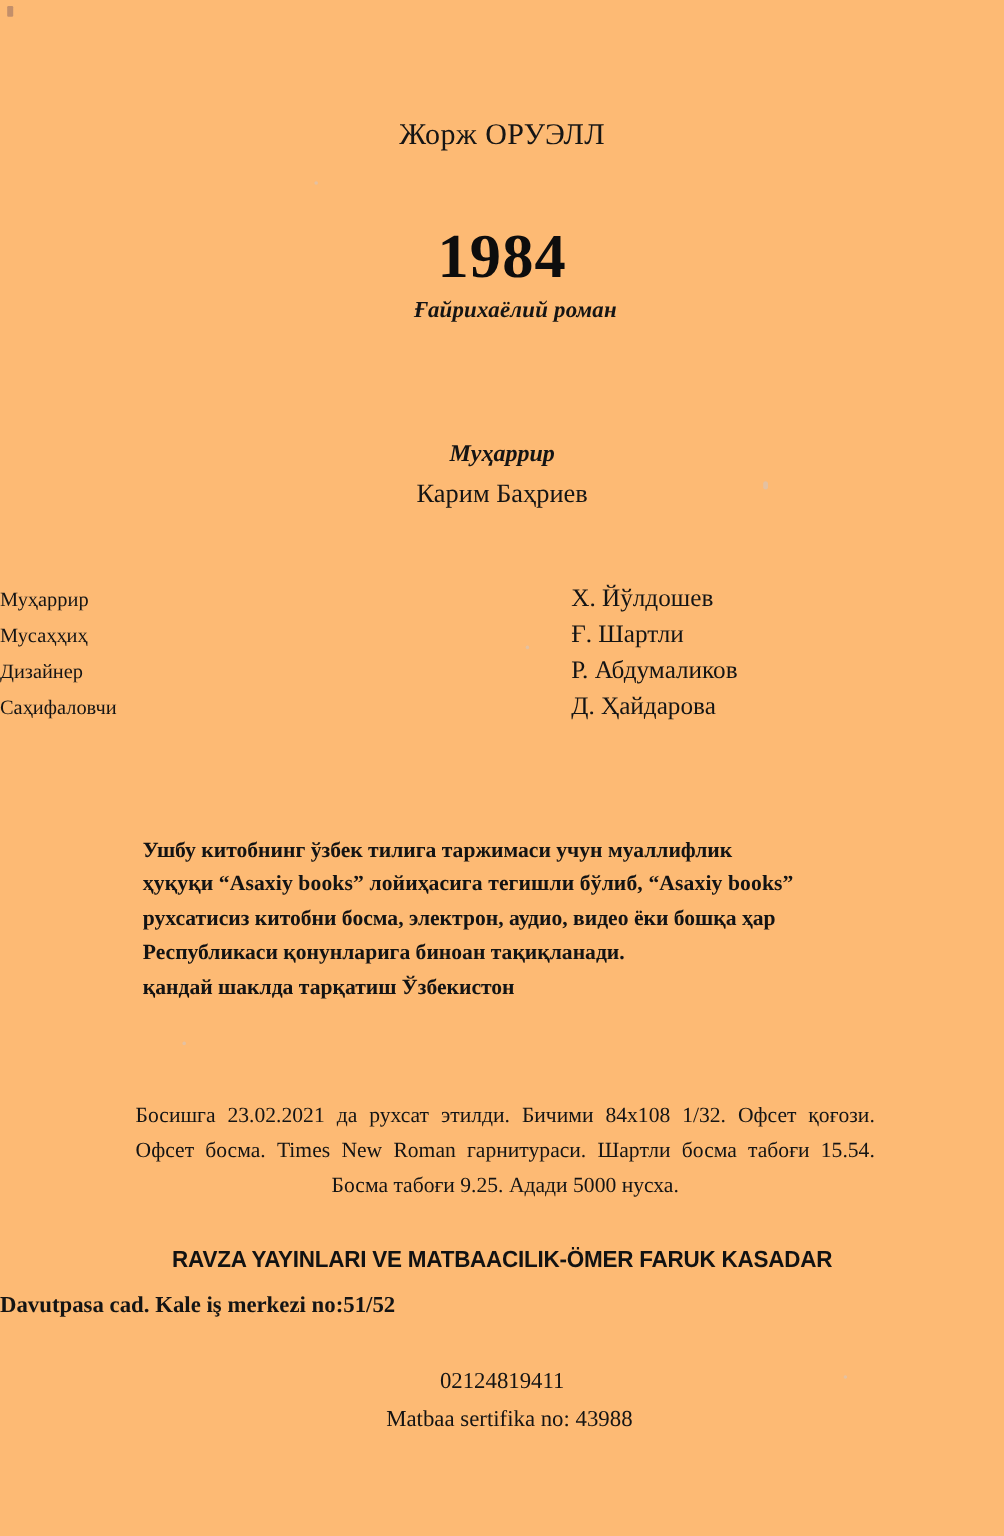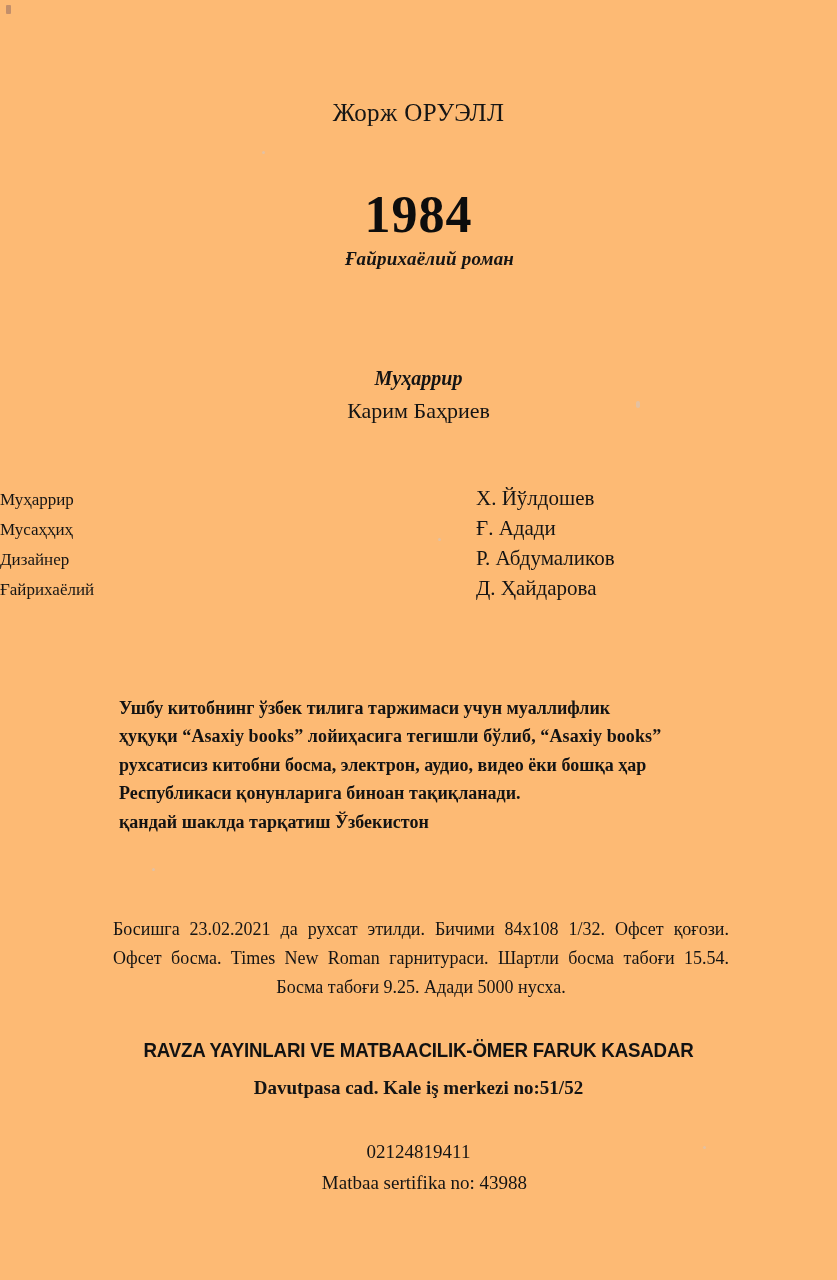--- a/index.html
+++ b/index.html
@@ -168,21 +168,20 @@
     font-size: 19.5px;
     font-weight: bold;
     letter-spacing: -0.2px;
     transform: scaleX(.96);
     color: #121212;
   }
   .addr1 {
     position: absolute;
     left: 0; right: 0;
     top: 1077px;
-    text-align: center;
     font-size: 19px;
     font-weight: bold;
     color: #141414;
   }
   .addr2 {
     position: absolute;
     left: 0; right: 0;
     top: 1109px;
     text-align: center;
     font-size: 19px;
@@ -224,28 +223,28 @@
   <div class="translator-role">Муҳаррир</div>
   <div class="translator-name">Карим Баҳриев</div>
 
   <div class="credits">
     <div class="credit-row">
       <div class="credit-role">Муҳаррир</div>
       <div class="credit-name">Х. Йўлдошев</div>
     </div>
     <div class="credit-row">
       <div class="credit-role">Мусаҳҳиҳ</div>
-      <div class="credit-name">Ғ. Адади</div>
+      <div class="credit-name">Ғ. Шартли</div>
     </div>
     <div class="credit-row">
       <div class="credit-role">Дизайнер</div>
       <div class="credit-name">Р. Абдумаликов</div>
     </div>
     <div class="credit-row">
-      <div class="credit-role">Ғайрихаёлий</div>
+      <div class="credit-role">Саҳифаловчи</div>
       <div class="credit-name">Д. Ҳайдарова</div>
     </div>
   </div>
 
   <div class="copyright">
     <span class="cline">Ушбу китобнинг ўзбек тилига таржимаси учун муаллифлик</span>
     <span class="cline wide">ҳуқуқи “Asaxiy books” лойиҳасига тегишли бўлиб, “Asaxiy books”</span>
     <span class="cline">рухсатисиз китобни босма, электрон, аудио, видео ёки бошқа ҳар</span>
     <span class="cline">Республикаси қонунларига биноан тақиқланади.</span>
     <span class="cline">қандай шаклда тарқатиш Ўзбекистон</span>

